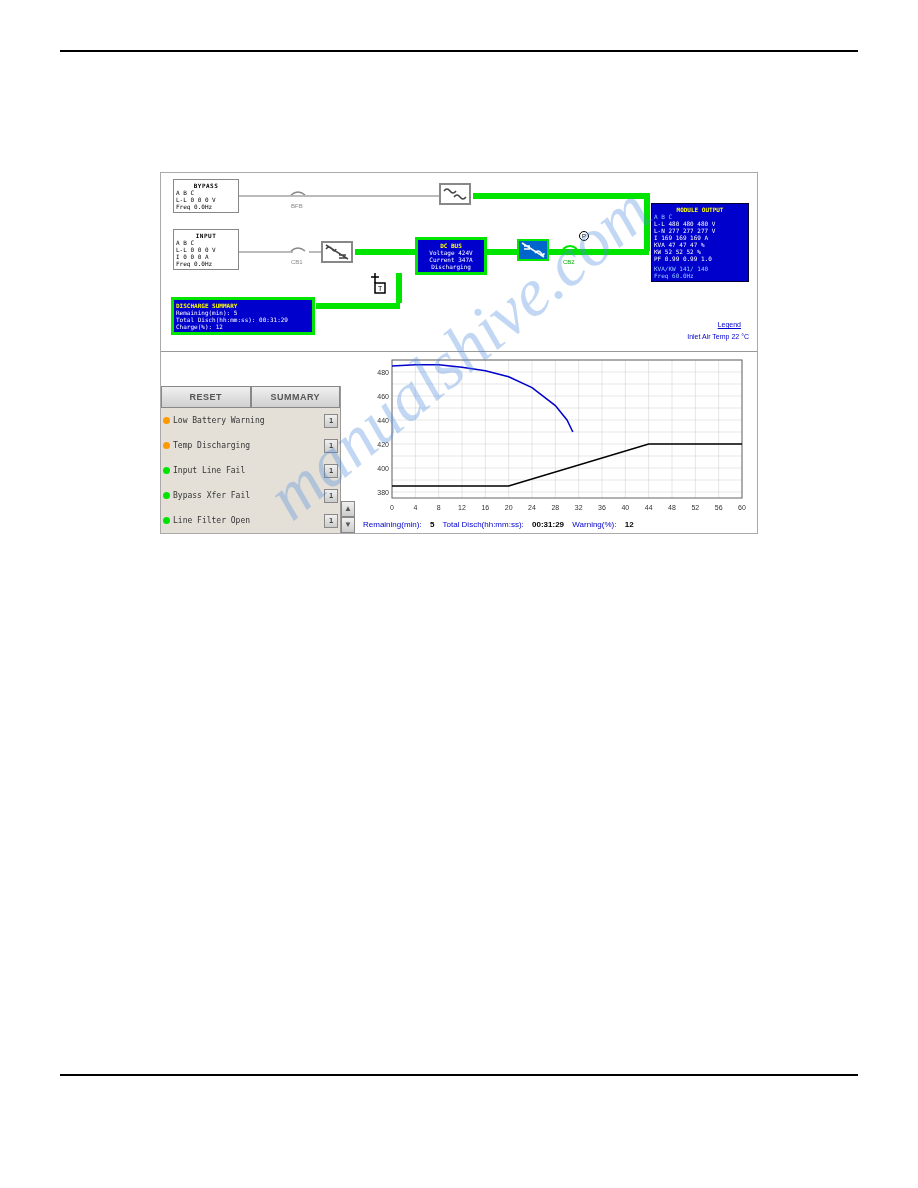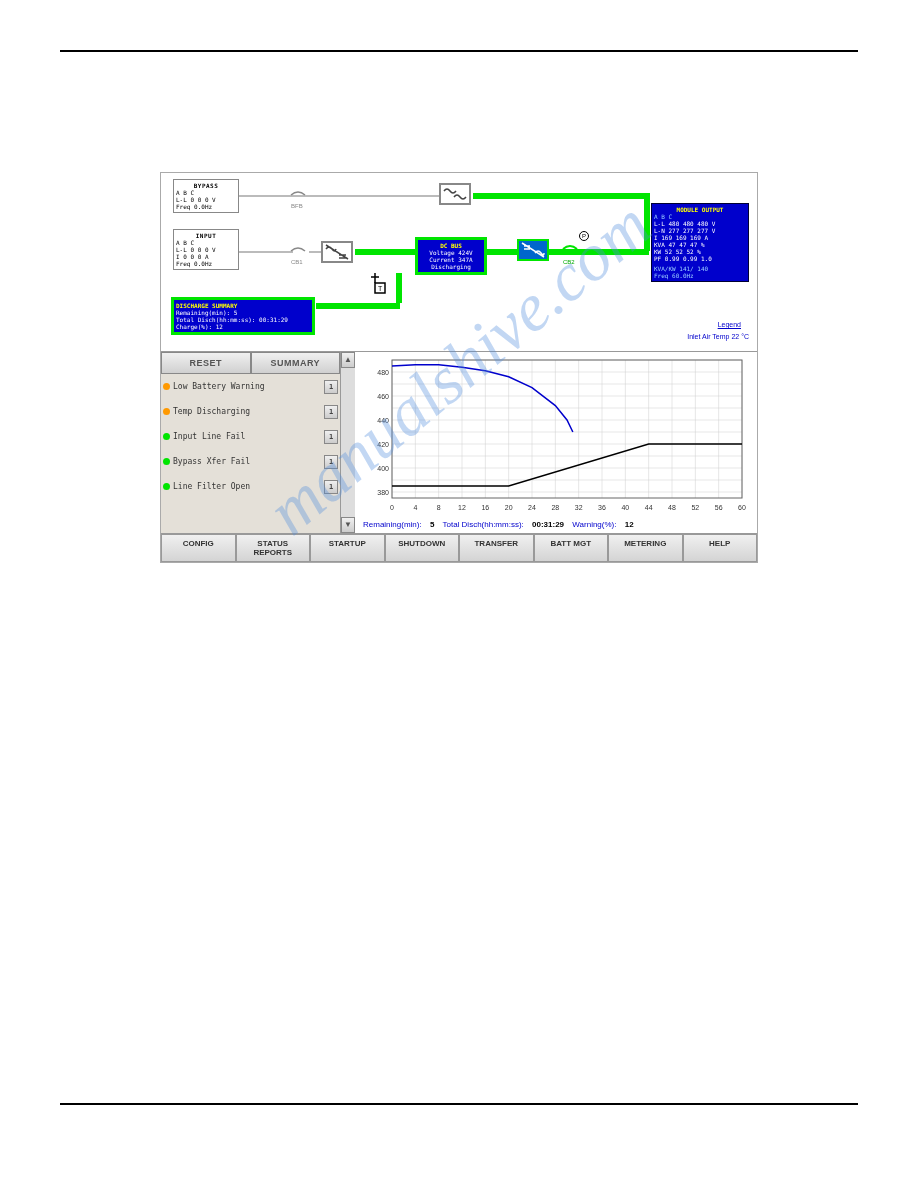--- a/index.html
+++ b/index.html
@@ -37,21 +37,21 @@
   .symbol-box.green { border-color: #00e500; }
   .symbol-box svg { width: 26px; height: 18px; }
   
   .lbl-tiny { position: absolute; font-size: 6px; color: #888; }
   
   
   .gline { position: absolute; background: #00e500; }
   .gline-gray { position: absolute; background: #bbb; }
   
   
-  .middle { display: flex; border-top: 1px solid #999; }
+  .middle { display: flex; border-top: 1px solid #999; align-items: flex-end; }
   .alarm-panel { width: 180px; background: #e4e0d8; border-right: 1px solid #999; }
   .alarm-buttons { display: flex; height: 22px; }
   .alarm-buttons button { flex: 1; font-size: 9px; font-weight: bold; background: linear-gradient(#f0f0f0,#d0d0d0); border: 1px solid #888; color: #555; cursor: pointer; letter-spacing: 0.5px; }
   .alarm-list { font-size: 8px; font-family: monospace; }
   .alarm-row { display: flex; align-items: center; padding: 4px 2px; height: 25px; }
   .alarm-dot { width: 7px; height: 7px; border-radius: 50%; margin-right: 3px; flex-shrink: 0; }
   .alarm-dot.orange { background: #ff9900; }
   .alarm-dot.green { background: #00e500; }
   .alarm-text { flex: 1; color: #333; font-size: 8px; }
   .alarm-btn { width: 14px; height: 14px; background: linear-gradient(#f0f0f0,#ccc); border: 1px solid #888; font-size: 7px; text-align: center; line-height: 12px; font-weight: bold; color: #444; }
@@ -280,26 +280,16 @@
             <span class="blue-text">Remaining(min):</span>
             <span class="black-text">5</span>
             <span class="blue-text">Total Disch(hh:mm:ss):</span>
             <span class="black-text">00:31:29</span>
             <span class="blue-text">Warning(%):</span>
             <span class="black-text">12</span>
           </div>
         </div>
       </div>
 
-      <div class="tabs" id="tabs">
-          <div class="tab">CONFIG</div>
-          <div class="tab">STATUS REPORTS</div>
-          <div class="tab">STARTUP</div>
-          <div class="tab">SHUTDOWN</div>
-          <div class="tab">TRANSFER</div>
-          <div class="tab">BATT MGT</div>
-          <div class="tab">METERING</div>
-          <div class="tab">HELP</div>
-        </div>
     </div>
   </div>
   <div class="rule-bottom"></div>
 </div>
 
 </body></html>

